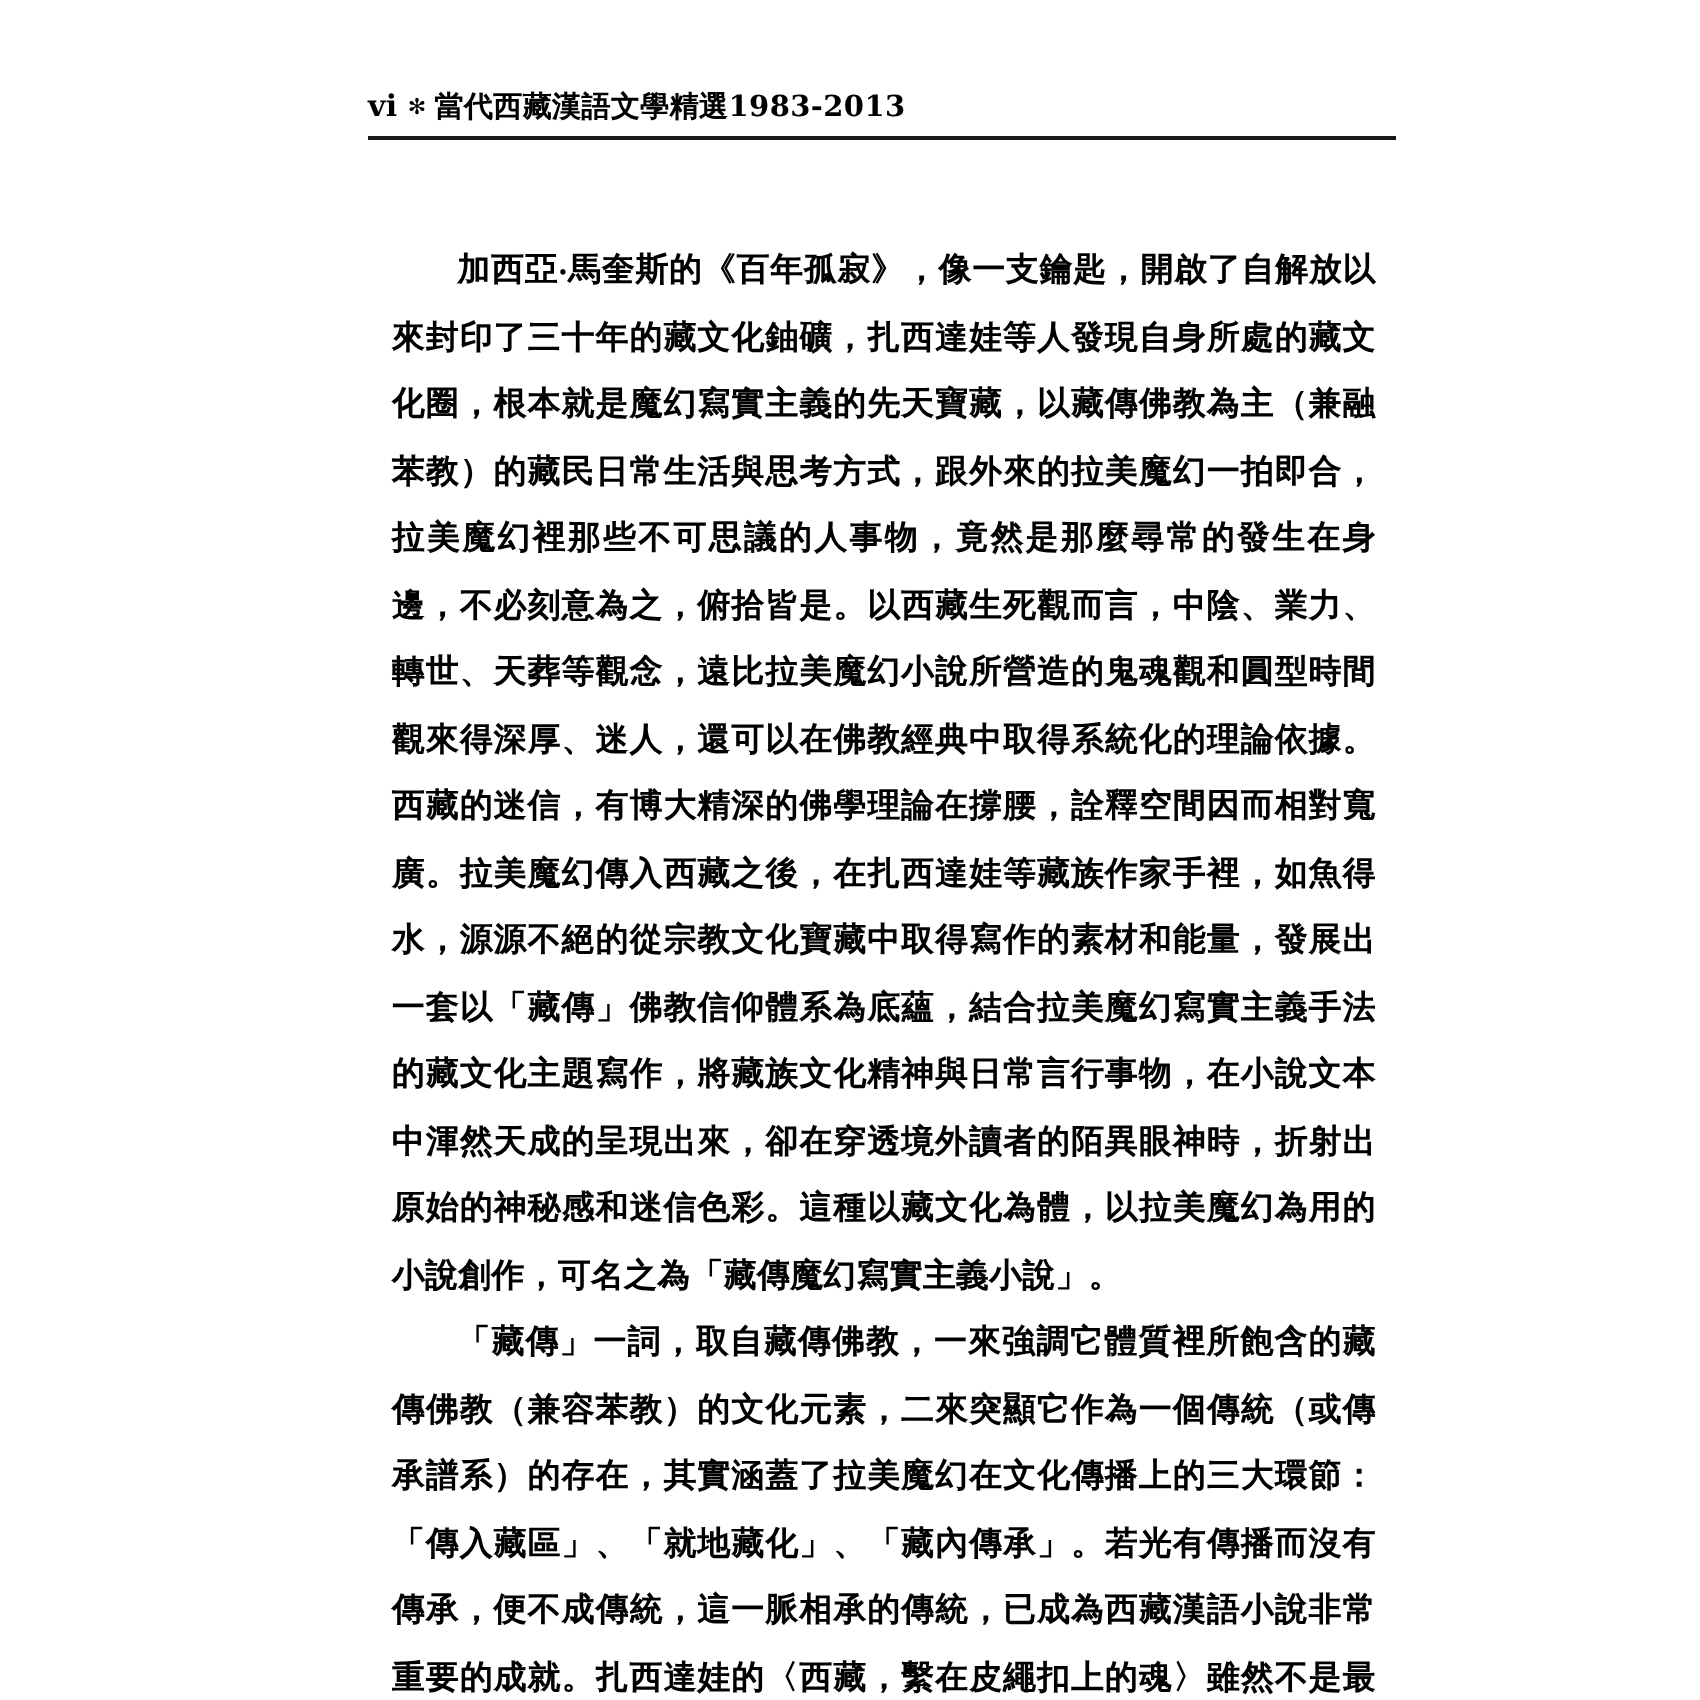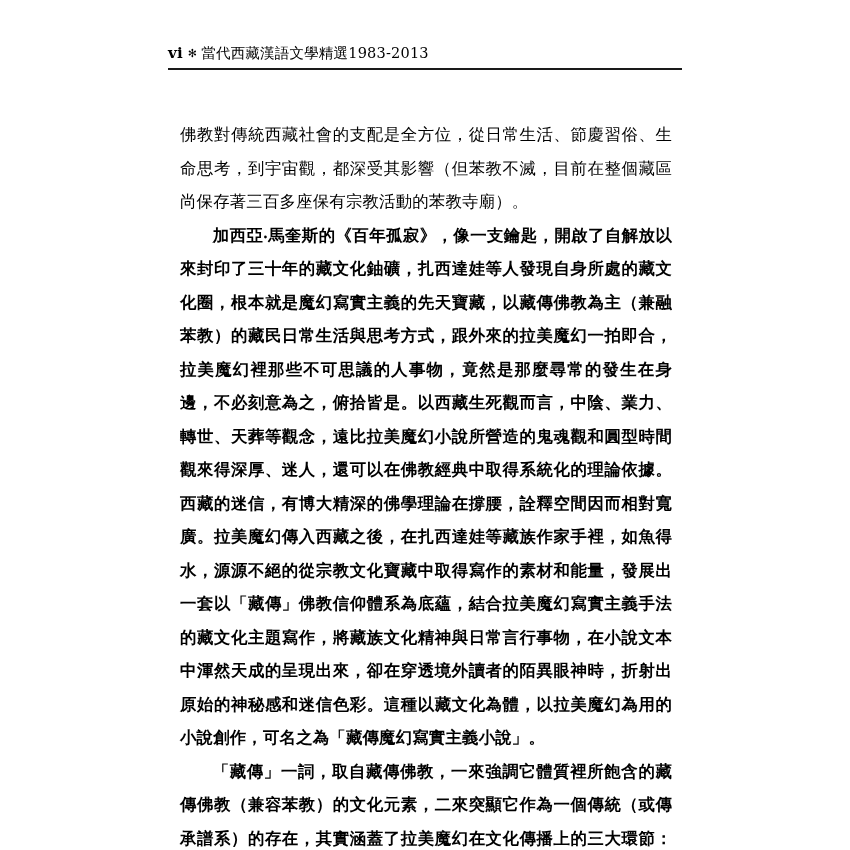--- a/index.html
+++ b/index.html
@@ -12,20 +12,21 @@
     background: #ffffff;
     font-family: "DejaVu Serif", "Liberation Serif", serif;
     color: #000000;
     overflow: hidden;
   }
   .page {
     position: relative;
     width: 692px;
     height: 850px;
     box-sizing: border-box;
+    margin-left: 16px;
   }
   .header {
     position: absolute;
     left: 168px;
     top: 44px;
     width: 514px;
   }
   .header-line {
     display: flex;
     align-items: baseline;
@@ -40,21 +41,21 @@
     margin-right: 5px;
   }
   .flower {
     font-size: 11px;
     margin-right: 4px;
     position: relative;
     top: -1px;
   }
   .running-title {
     font-size: 14.5px;
-    font-weight: 400;
+    font-weight: 700;
   }
   .header-rule {
     margin-top: 5px;
     border-top: 2.4px solid #1a1a1a;
     width: 100%;
   }
   .body-text {
     position: absolute;
     left: 180px;
     top: 118px;
@@ -81,18 +82,17 @@
   <div class="header">
     <div class="header-line">
       <span class="folio">vi</span>
       <span class="flower">✻</span>
       <span class="running-title">當代西藏漢語文學精選1983-2013</span>
     </div>
     <div class="header-rule"></div>
   </div>
 
   <div class="body-text">
-    <p>佛教對傳統西藏社會的支配是全方位，從日常生活、節慶習俗、生命思考，到宇宙觀，都深受其影響（但苯教不滅，目前在整個藏區尚保存著三百多座保有宗教活動的苯教寺廟）。</p>
     <p class="indent">加西亞‧馬奎斯的《百年孤寂》，像一支鑰匙，開啟了自解放以來封印了三十年的藏文化鈾礦，扎西達娃等人發現自身所處的藏文化圈，根本就是魔幻寫實主義的先天寶藏，以藏傳佛教為主（兼融苯教）的藏民日常生活與思考方式，跟外來的拉美魔幻一拍即合，拉美魔幻裡那些不可思議的人事物，竟然是那麼尋常的發生在身邊，不必刻意為之，俯拾皆是。以西藏生死觀而言，中陰、業力、轉世、天葬等觀念，遠比拉美魔幻小說所營造的鬼魂觀和圓型時間觀來得深厚、迷人，還可以在佛教經典中取得系統化的理論依據。西藏的迷信，有博大精深的佛學理論在撐腰，詮釋空間因而相對寬廣。拉美魔幻傳入西藏之後，在扎西達娃等藏族作家手裡，如魚得水，源源不絕的從宗教文化寶藏中取得寫作的素材和能量，發展出一套以「藏傳」佛教信仰體系為底蘊，結合拉美魔幻寫實主義手法的藏文化主題寫作，將藏族文化精神與日常言行事物，在小說文本中渾然天成的呈現出來，卻在穿透境外讀者的陌異眼神時，折射出原始的神秘感和迷信色彩。這種以藏文化為體，以拉美魔幻為用的小說創作，可名之為「藏傳魔幻寫實主義小說」。</p>
     <p class="indent">「藏傳」一詞，取自藏傳佛教，一來強調它體質裡所飽含的藏傳佛教（兼容苯教）的文化元素，二來突顯它作為一個傳統（或傳承譜系）的存在，其實涵蓋了拉美魔幻在文化傳播上的三大環節：「傳入藏區」、「就地藏化」、「藏內傳承」。若光有傳播而沒有傳承，便不成傳統，這一脈相承的傳統，已成為西藏漢語小說非常重要的成就。扎西達娃的〈西藏，繫在皮繩扣上的魂〉雖然不是最早面世的西藏主題魔幻寫實小說，但它絕對稱得上藏傳魔幻的開山之作，向海內外的讀者展示了獨一無二的西藏圖象。</p>
   </div>
 
 </div>
 
 </body></html>

